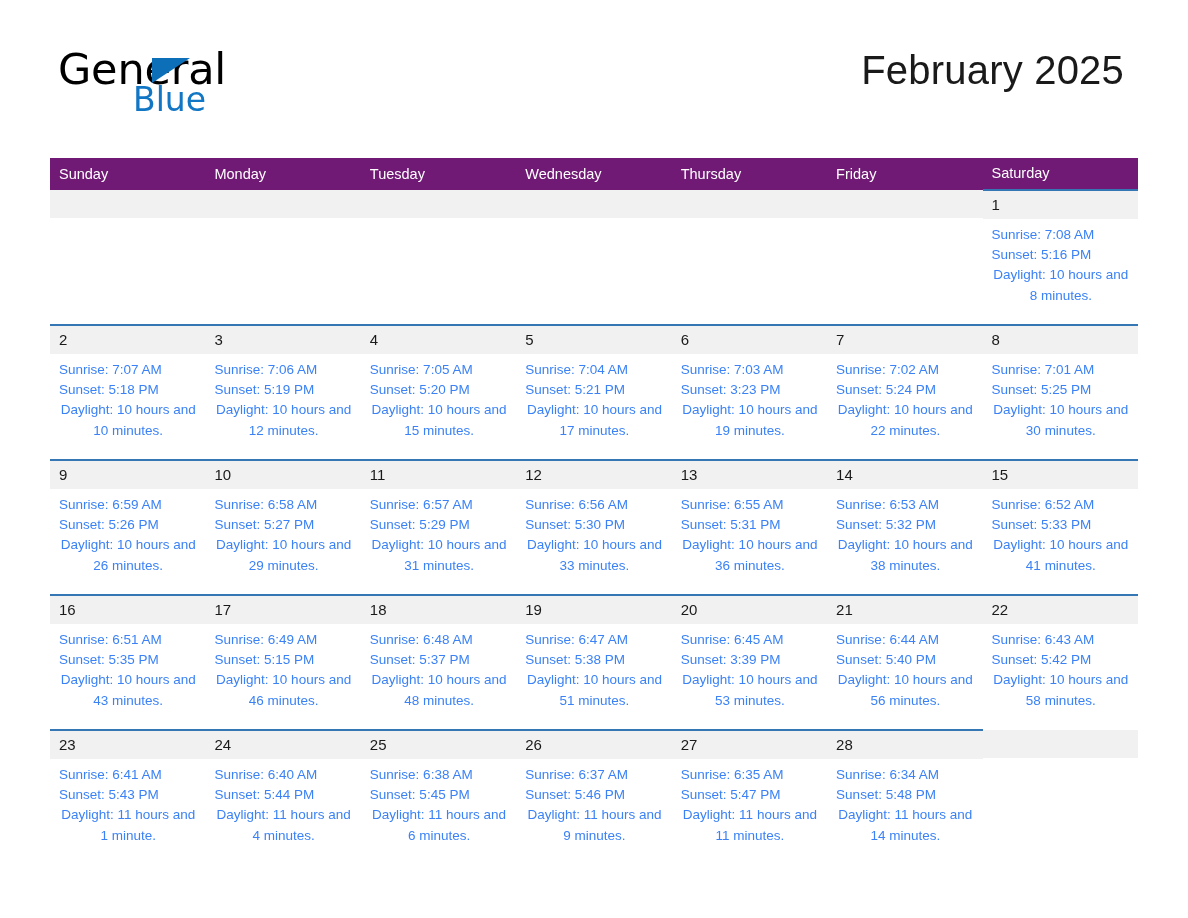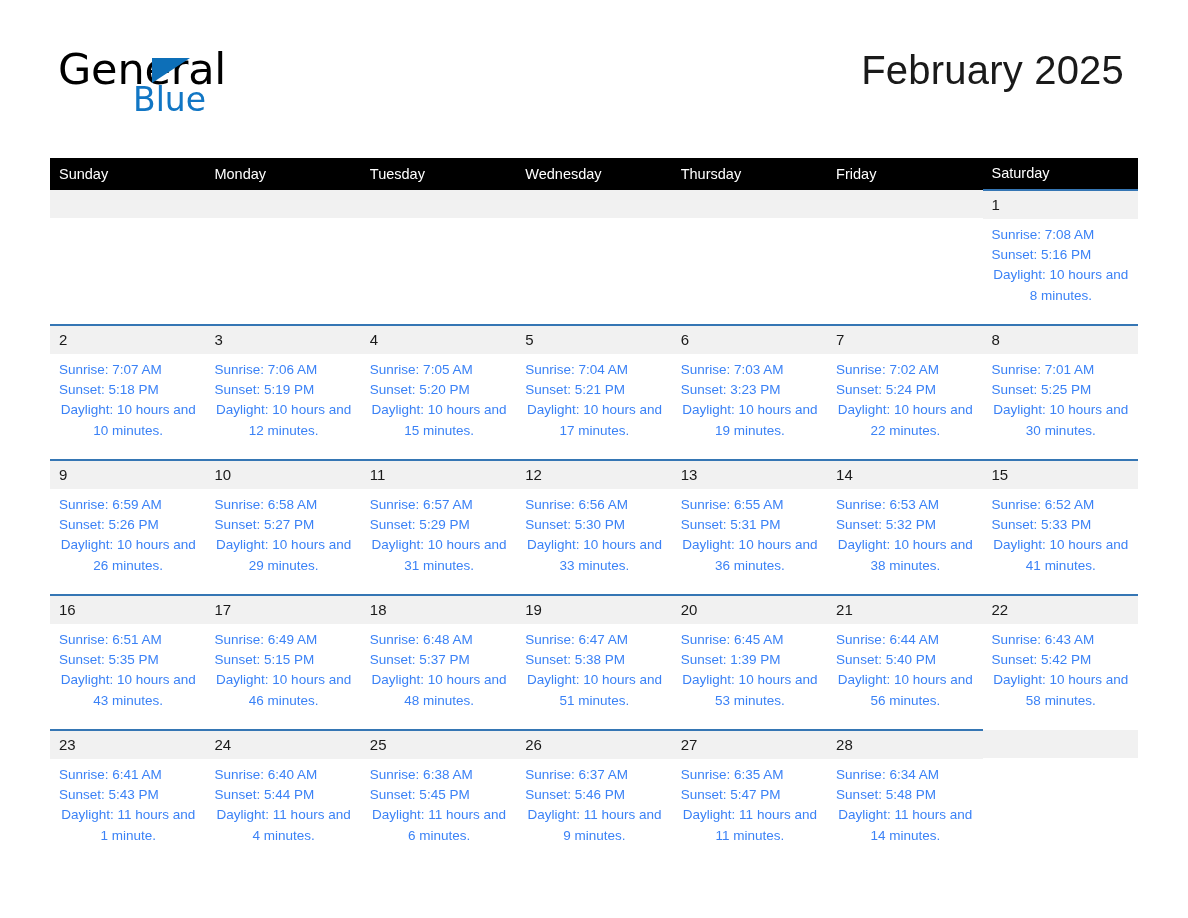--- a/index.html
+++ b/index.html
@@ -96,21 +96,21 @@
     position: absolute;
     left: 50px;
     top: 158px;
     width: 1088px;
     border-collapse: collapse;
     table-layout: fixed;
   }
   .calendar col { width: 155.43px; }
 
   thead th {
-    background: #000000;
+    background: #701a75;
     color: #ffffff;
     font-size: 14.5px;
     font-weight: 400;
     text-align: left;
     padding: 7px 0 8px 9px;
     height: 16px;
     font-family: "Liberation Sans", sans-serif;
   }
 
   
@@ -365,21 +365,21 @@
             <div class="info">
               <div>Sunrise: 6:47 AM</div>
               <div>Sunset: 5:38 PM</div>
               <div class="daylight">Daylight: 10 hours and 51 minutes.</div>
             </div>
           </td>
           <td class="filled">
             <div class="daynum">20</div>
             <div class="info">
               <div>Sunrise: 6:45 AM</div>
-              <div>Sunset: 1:39 PM</div>
+              <div>Sunset: 3:39 PM</div>
               <div class="daylight">Daylight: 10 hours and 53 minutes.</div>
             </div>
           </td>
           <td class="filled">
             <div class="daynum">21</div>
             <div class="info">
               <div>Sunrise: 6:44 AM</div>
               <div>Sunset: 5:40 PM</div>
               <div class="daylight">Daylight: 10 hours and 56 minutes.</div>
             </div>

